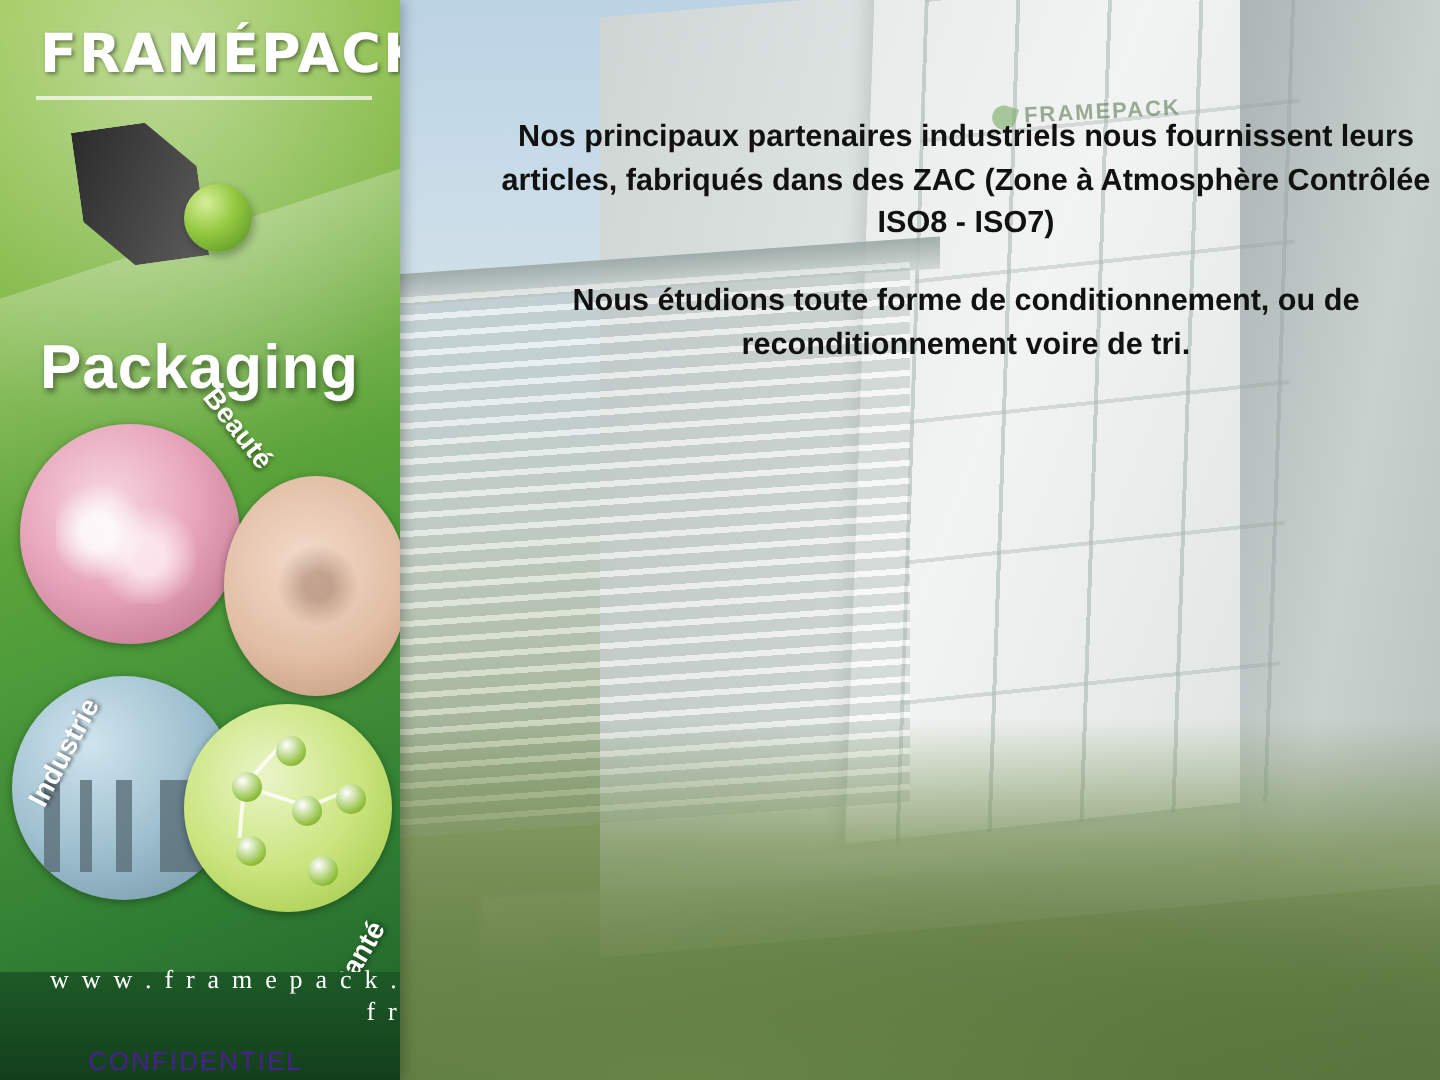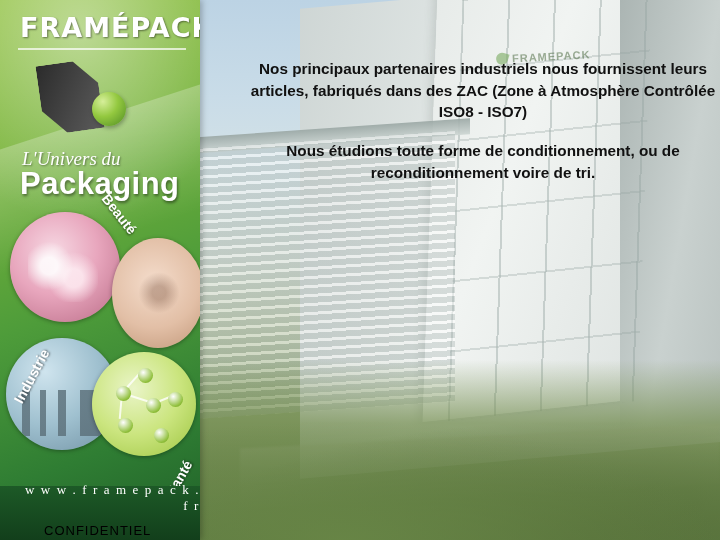--- a/index.html
+++ b/index.html
@@ -378,21 +378,21 @@
   .para { margin: 0 0 17px 0; }
   .para:last-child { margin-bottom: 0; }
 
   
   .confidential {
     position: absolute;
     left: 44px;
     bottom: 2px;
     font-size: 13px;
     letter-spacing: 1px;
-    color: #000000;
+    color: #4c1d95;
     font-family: "Liberation Sans", sans-serif;
   }
 </style>
 </head>
 <body>
 
 <div class="slide">
 
   <div class="photo-bg">
     <div class="building-main"></div>
@@ -413,21 +413,20 @@
   <div class="banner">
     <div class="banner-sheen"></div>
     <div class="banner-diag"></div>
 
     <div class="banner-title">FRAMÉPACK</div>
     <div class="banner-rule"></div>
 
     <div class="clip-shape"></div>
     <div class="sphere"></div>
 
-    <div class="banner-sub1">L'Univers du</div>
     <div class="banner-sub2">Packaging</div>
 
     <div class="circle-photo circ-beaute"></div>
     <div class="circle-photo circ-face"></div>
     <div class="circle-photo circ-industrie"></div>
     <div class="circle-photo circ-sante">
       <div class="molecule">
         <i style="left:30px; top:40px; width:30px; transform:rotate(18deg);"></i>
         <i style="left:30px; top:40px; width:28px; transform:rotate(-48deg);"></i>
         <i style="left:30px; top:40px; width:26px; transform:rotate(95deg);"></i>

